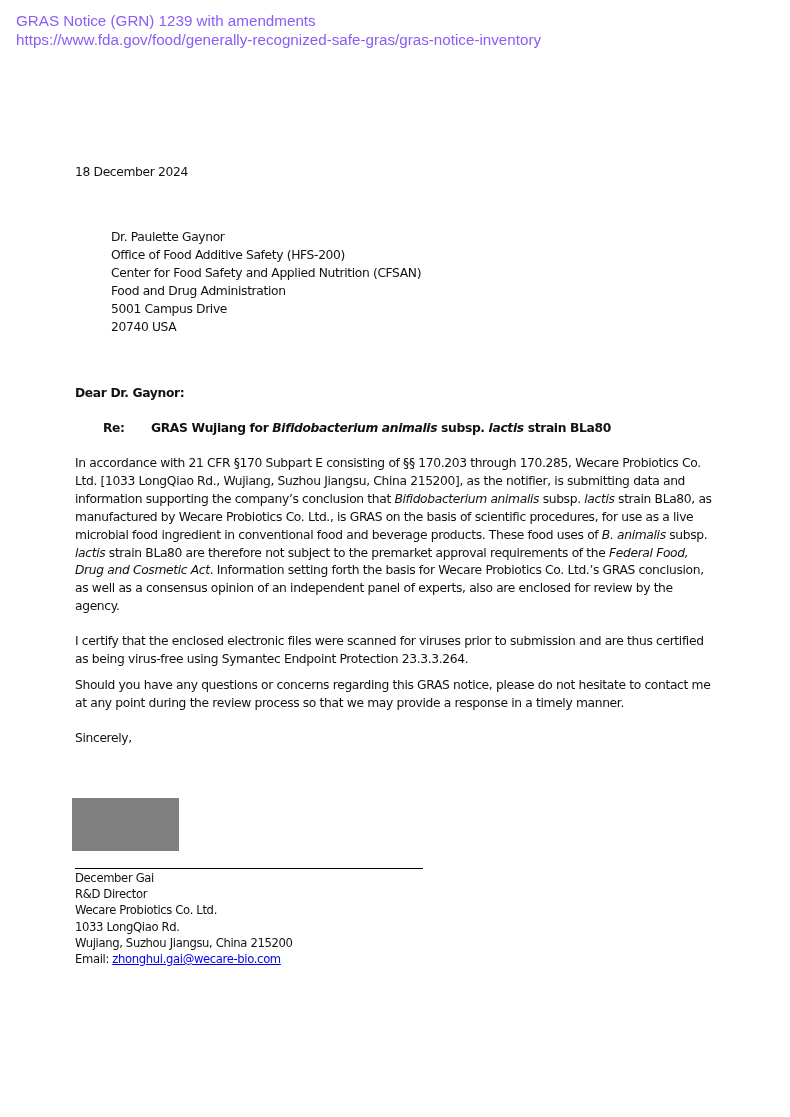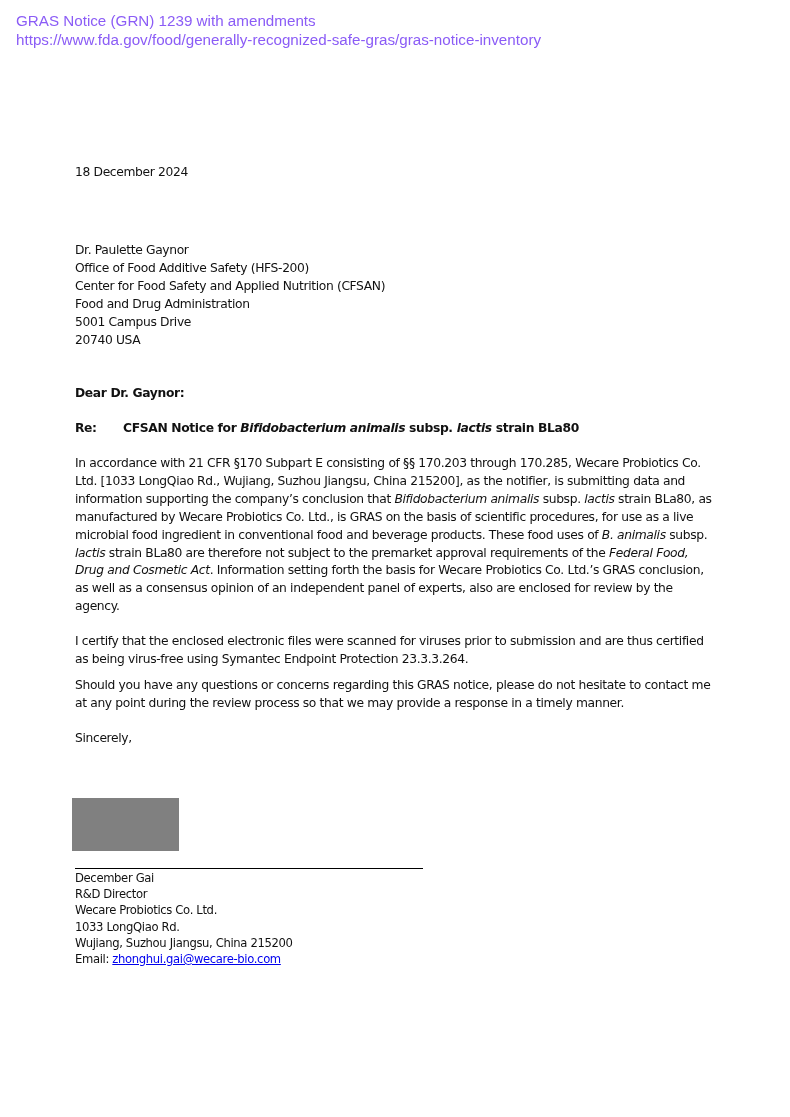--- a/index.html
+++ b/index.html
@@ -10,24 +10,24 @@
   }
   .header { position: absolute; left: 16px; top: 11px; font-size: 15.2px; line-height: 19px; color: #8b5cf6; }
   .header div { white-space: nowrap; }
   .letter {
     position: absolute; left: 75px; top: 0; width: 640px;
     font-family: "DejaVu Sans", "Liberation Sans", sans-serif;
     font-size: 12.3px; letter-spacing: -0.35px; color: #111;
   }
   .abs { position: absolute; left: 0; white-space: nowrap; }
   .date { top: 165px; }
-  .addr { top: 242px; line-height: 17.9px; }
+  .addr { top: 229px; line-height: 17.9px; margin-left: 36px; }
   .salutation { top: 386px; font-weight: bold; }
   .re { top: 421px; font-weight: bold; }
-  .re .re-label { display: inline-block; width: 48px; }
+  .re .re-label { display: inline-block; width: 48px; margin-left: 28px; }
   .para { position: absolute; left: 0; width: 644px; line-height: 17.9px; white-space: normal; text-align: left; }
   .p1 { top: 455px; }
   .p2 { top: 633px; }
   .p3 { top: 677px; }
   .closing { top: 731px; }
   .sig-redact { position: absolute; left: -3px; top: 798px; width: 107px; height: 53px; background: #808080; }
   .sig-line { position: absolute; left: 0; top: 868px; width: 348px; border-top: 1px solid #000; }
   .sig-block { position: absolute; left: 0; top: 870px; line-height: 16.2px; font-size: 11.6px; }
   .sig-block div { white-space: nowrap; }
   .email-link { color: #0000ee; text-decoration: underline; cursor: pointer; }
@@ -49,21 +49,21 @@
     <div>Office of Food Additive Safety (HFS-200)</div>
     <div>Center for Food Safety and Applied Nutrition (CFSAN)</div>
     <div>Food and Drug Administration</div>
     <div>5001 Campus Drive</div>
     <div>20740 USA</div>
   </div>
 
   <div class="abs salutation">Dear Dr. Gaynor:</div>
 
   <div class="abs re">
-    <span class="re-label">Re:</span><span>CFSAN Notice for </span><i>Bifidobacterium animalis</i><span> subsp. </span><i>lactis</i><span> strain BLa80</span>
+    <span class="re-label">Re:</span><span>GRAS Wujiang for </span><i>Bifidobacterium animalis</i><span> subsp. </span><i>lactis</i><span> strain BLa80</span>
   </div>
 
   <div class="para p1"><span>In accordance with 21 CFR §170 Subpart E consisting of §§ 170.203 through 170.285, Wecare Probiotics Co. Ltd. [1033 LongQiao Rd., Wujiang, Suzhou Jiangsu, China 215200], as the notifier, is submitting data and information supporting the company’s conclusion that </span><i>Bifidobacterium animalis</i><span> subsp. </span><i>lactis</i><span> strain BLa80, as manufactured by Wecare Probiotics Co. Ltd., is GRAS on the basis of scientific procedures, for use as a live microbial food ingredient in conventional food and beverage products. These food uses of </span><i>B. animalis</i><span> subsp. </span><i>lactis</i><span> strain BLa80 are therefore not subject to the premarket approval requirements of the </span><i>Federal Food, Drug and Cosmetic Act</i><span>.  Information setting forth the basis for Wecare Probiotics Co. Ltd.’s GRAS conclusion, as well as a consensus opinion of an independent panel of experts, also are enclosed for review by the agency.</span></div>
 
   <div class="para p2">I certify that the enclosed electronic files were scanned for viruses prior to submission and are thus certified as being virus-free using Symantec Endpoint Protection 23.3.3.264.</div>
   <div class="para p3">Should you have any questions or concerns regarding this GRAS notice, please do not hesitate to contact me at any point during the review process so that we may provide a response in a timely manner.</div>
 
   <div class="abs closing">Sincerely,</div>
 
   <div class="sig-redact"></div>

